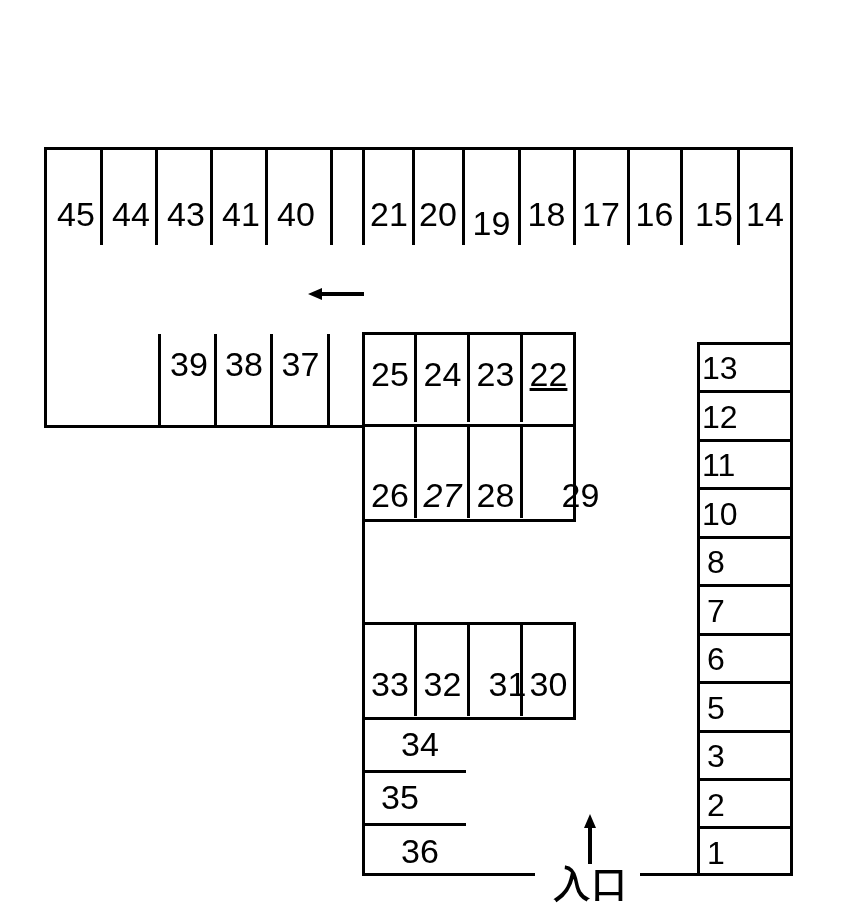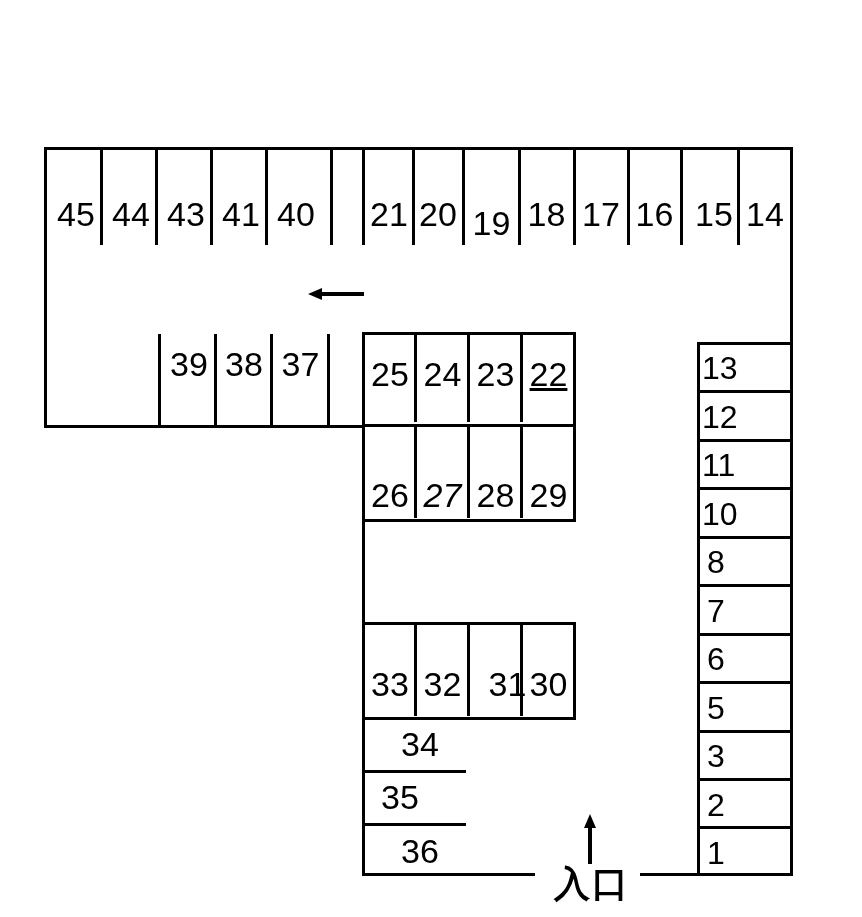--- a/index.html
+++ b/index.html
@@ -137,21 +137,21 @@
   <div class="vline" style="left:520px; top:426px; height:92px;"></div>
 
   <div class="stall-label" style="left:366px; top:357px; width:48px;">25</div>
   <div class="stall-label" style="left:418px; top:357px; width:49px;">24</div>
   <div class="stall-label" style="left:471px; top:357px; width:49px;">23</div>
   <div class="stall-label" style="left:524px; top:357px; width:49px;text-decoration:underline;">22</div>
 
   <div class="stall-label" style="left:366px; top:478px; width:48px;">26</div>
   <div class="stall-label" style="left:418px; top:478px; width:49px;font-style:italic;">27</div>
   <div class="stall-label" style="left:471px; top:478px; width:49px;">28</div>
-  <div class="stall-label" style="left:524px; top:478px; width:49px;">29</div>
+  <div class="stall-label" style="left:524px; top:478px; width:49px;padding-left:32px;">29</div>
 
   <div class="vline" style="left:362px; top:519px; height:356px;"></div>
 
   <div class="hline" style="left:362px; top:622px; width:214px;"></div>
   <div class="hline" style="left:362px; top:717px; width:214px;"></div>
   <div class="vline" style="left:573px; top:622px; height:95px;"></div>
   <div class="vline" style="left:414px; top:624px; height:92px;"></div>
   <div class="vline" style="left:467px; top:624px; height:92px;"></div>
   <div class="vline" style="left:520px; top:624px; height:92px;"></div>
 

